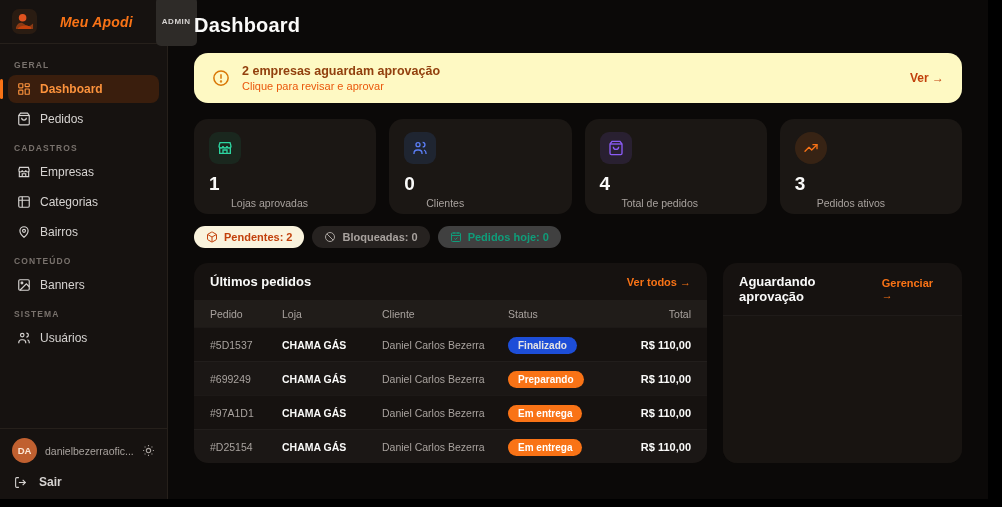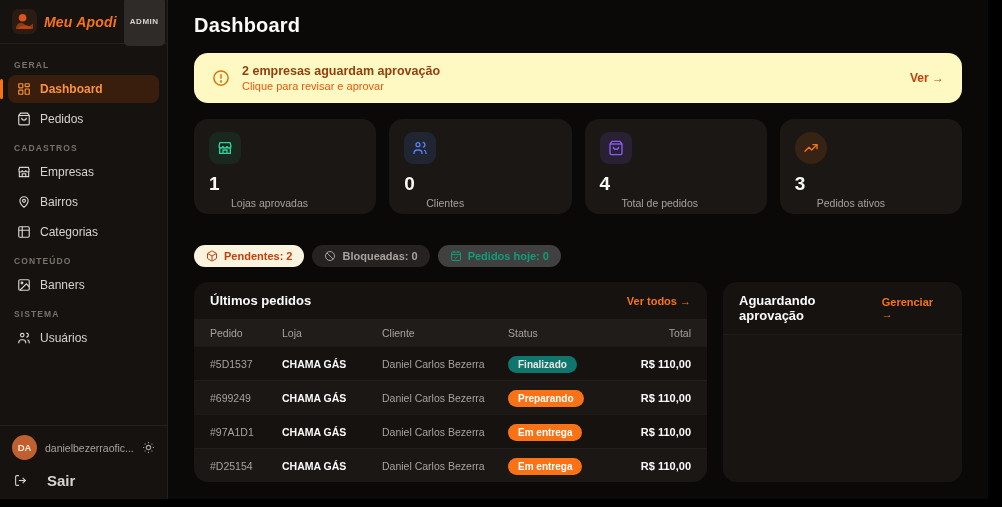--- a/index.html
+++ b/index.html
@@ -3,21 +3,21 @@
 <meta charset="utf-8">
 <style>
   * { margin:0; padding:0; box-sizing:border-box; }
   html,body { width:1002px; height:507px; background:#000; overflow:hidden;
     font-family:"Liberation Sans", sans-serif; }
   .app { display:flex; width:988px; height:499px; background:#0b0908; }
 
   
   .sidebar { width:168px; height:100%; background:#161210; border-right:1px solid #26201b;
     display:flex; flex-direction:column; flex-shrink:0; }
-  .logo-row { display:flex; align-items:center; gap:7px; padding:10px 12px; height:44px;
+  .logo-row { display:flex; align-items:center; gap:23px; padding:10px 12px; height:44px;
     border-bottom:1px solid #26201b; }
   .logo-box { width:25px; height:25px; border-radius:7px; background:#2a1c12; position:relative; overflow:hidden; flex-shrink:0; }
   .logo-box svg { position:absolute; inset:3px; }
   .brand { font-size:14px; font-weight:700; font-style:italic; color:#f97316; letter-spacing:.2px; white-space:nowrap; }
   .admin-badge { background:#2e2b28; color:#d6d3d1; font-size:8px; font-weight:700;
     padding:20px 6px; border-radius:5px; letter-spacing:.5px; }
   .nav { padding:8px 8px 0 8px; flex:1; }
   .nav-section-label { font-size:8.5px; font-weight:700; letter-spacing:1.1px; color:#78716c;
     padding:8px 6px 5px 6px; text-transform:uppercase; }
   .nav-item { display:flex; align-items:center; gap:9px; padding:7px 9px; border-radius:8px;
@@ -26,21 +26,21 @@
   .nav-item.active { background:#3a1e0d; color:#fb923c; font-weight:600; }
   .nav-item.active::before { content:""; position:absolute; left:-8px; top:4px; bottom:4px;
     width:3px; background:#f97316; border-radius:2px; }
   .sidebar-bottom { border-top:1px solid #26201b; padding:9px 12px 10px 12px; }
   .user-row { display:flex; align-items:center; gap:8px; }
   .avatar { width:25px; height:25px; border-radius:50%; background:#c06030; color:#fde8d7;
     font-size:9.5px; font-weight:700; display:flex; align-items:center; justify-content:center; flex-shrink:0; }
   .user-name { color:#a8a29e; font-size:10.5px; flex:1; white-space:nowrap; overflow:hidden; }
   .theme-btn { color:#a8a29e; cursor:pointer; display:flex; }
   .theme-btn svg { width:13px; height:13px; }
-  .logout-row { display:flex; align-items:center; gap:20px; color:#d6d3d1; font-size:15px;
+  .logout-row { display:flex; align-items:center; gap:12px; color:#d6d3d1; font-size:12px;
     font-weight:600; margin-top:12px; cursor:pointer; padding-left:2px; }
   .logout-row svg { width:13px; height:13px; }
 
   
   .main { flex:1; padding:14px 26px 0 26px; overflow:hidden; }
   .page-title { color:#fafaf9; font-size:20px; font-weight:700; letter-spacing:.2px; }
   .page-subtitle { color:#a8a29e; font-size:12px; margin-top:4px; }
 
   .alert-banner { margin-top:16px; background:#fef9c3; border-radius:14px; padding:10px 18px;
     display:flex; align-items:center; gap:12px; height:50px; cursor:pointer; }
@@ -55,21 +55,21 @@
   .stat-card { background:#1b1714; border-radius:14px; padding:13px 15px; height:95px; }
   .stat-icon { width:32px; height:32px; border-radius:9px; display:flex; align-items:center; justify-content:center; }
   .stat-icon svg { width:16px; height:16px; }
   .si-green { background:rgba(16,185,129,.10); color:#2dd4a0; }
   .si-blue { background:rgba(59,130,246,.13); color:#5b7ef5; }
   .si-purple { background:rgba(139,92,246,.13); color:#8b5cf6; }
   .si-orange { background:rgba(249,115,22,.13); color:#f97316; border-radius:50%; }
   .stat-value { color:#fafaf9; font-size:19px; font-weight:700; margin-top:9px; }
   .stat-label { color:#a8a29e; font-size:10.5px; margin-top:2px;padding-left:22px; }
 
-  .chips { display:flex; gap:8px; margin-top:31px; }
+  .chips { display:flex; gap:8px; margin-top:12px; }
   .chip { display:flex; align-items:center; gap:6px; border-radius:999px; padding:5px 12px;
     font-size:11px; font-weight:600; cursor:pointer; }
   .chip svg { width:12px; height:12px; }
   .chip-pending { background:#faf3dd; color:#c2410c; }
   .chip-blocked { background:#262220; color:#a8a29e; }
   .chip-today { background:#404040; color:#0f9d7a; }
 
   .panels { display:flex; gap:16px; margin-top:15px; align-items:stretch; height:200px; }
   .panel { background:#161210; border-radius:14px; overflow:hidden; }
   .orders-panel { width:513px; flex-shrink:0; display:flex; flex-direction:column; }
@@ -79,21 +79,21 @@
   .tbl-head, .tbl-row { display:grid; grid-template-columns:72px 100px 1fr 105px 78px;
     align-items:center; padding:0 16px; }
   .tbl-head { background:#201c19; height:30px; color:#a8a29e; font-size:10.5px; }
   .tbl-head .col-total, .tbl-row .cell-total { text-align:right; }
   .tbl-row { height:34px; border-top:1px solid rgba(255,255,255,.03); }
   .tbl-row:nth-child(even) { background:rgba(255,255,255,.025); }
   .cell-id { color:#a8a29e; font-size:10.5px; }
   .cell-store { color:#fafaf9; font-size:10.5px; font-weight:700; }
   .cell-client { color:#a8a29e; font-size:10.5px; }
   .status-pill { display:inline-block; border-radius:999px; padding:3px 10px; font-size:10px; font-weight:600; }
-  .st-done { background:#0f766e; color:#e7e5e4; }
+  .st-done { background:#1d4ed8; color:#e7e5e4; }
   .st-active { background:#f97316; color:#fff; }
   .cell-total { color:#fafaf9; font-size:11px; font-weight:700; }
 
   .approval-panel { flex:1; display:flex; flex-direction:column; }
   .approval-head { border-bottom:1px solid rgba(255,255,255,.04); }
   .approval-body { flex:1; background:#181411; }
 </style>
 </head>
 <body>
 
@@ -137,31 +137,31 @@
         <svg viewBox="0 0 24 24" fill="none" stroke="currentColor" stroke-width="2">
             <path d="M3 9l1.5-5h15L21 9"></path>
             <path d="M3 9a3 3 0 0 0 6 0 3 3 0 0 0 6 0 3 3 0 0 0 6 0"></path>
             <path d="M4 11v9h16v-9"></path>
             <path d="M9 20v-5h6v5"></path>
           </svg>
         <span>Empresas</span>
       </div>
       <div class="nav-item">
         <svg viewBox="0 0 24 24" fill="none" stroke="currentColor" stroke-width="2">
+            <rect x="3" y="3" width="18" height="18" rx="2"></rect>
+            <path d="M3 9h18M9 3v18"></path>
+          </svg>
+        <span>Categorias</span>
+      </div>
+      <div class="nav-item">
+        <svg viewBox="0 0 24 24" fill="none" stroke="currentColor" stroke-width="2">
             <path d="M12 21s-7-5.4-7-11a7 7 0 0 1 14 0c0 5.6-7 11-7 11z"></path>
             <circle cx="12" cy="10" r="2.5"></circle>
           </svg>
         <span>Bairros</span>
-      </div>
-      <div class="nav-item">
-        <svg viewBox="0 0 24 24" fill="none" stroke="currentColor" stroke-width="2">
-            <rect x="3" y="3" width="18" height="18" rx="2"></rect>
-            <path d="M3 9h18M9 3v18"></path>
-          </svg>
-        <span>Categorias</span>
       </div>
 
       <div class="nav-section-label">Conteúdo</div>
       <div class="nav-item">
         <svg viewBox="0 0 24 24" fill="none" stroke="currentColor" stroke-width="2">
             <rect x="3" y="3" width="18" height="18" rx="2"></rect>
             <circle cx="8.5" cy="8.5" r="1.5"></circle>
             <path d="M21 15l-5-5L5 21"></path>
           </svg>
         <span>Banners</span>

